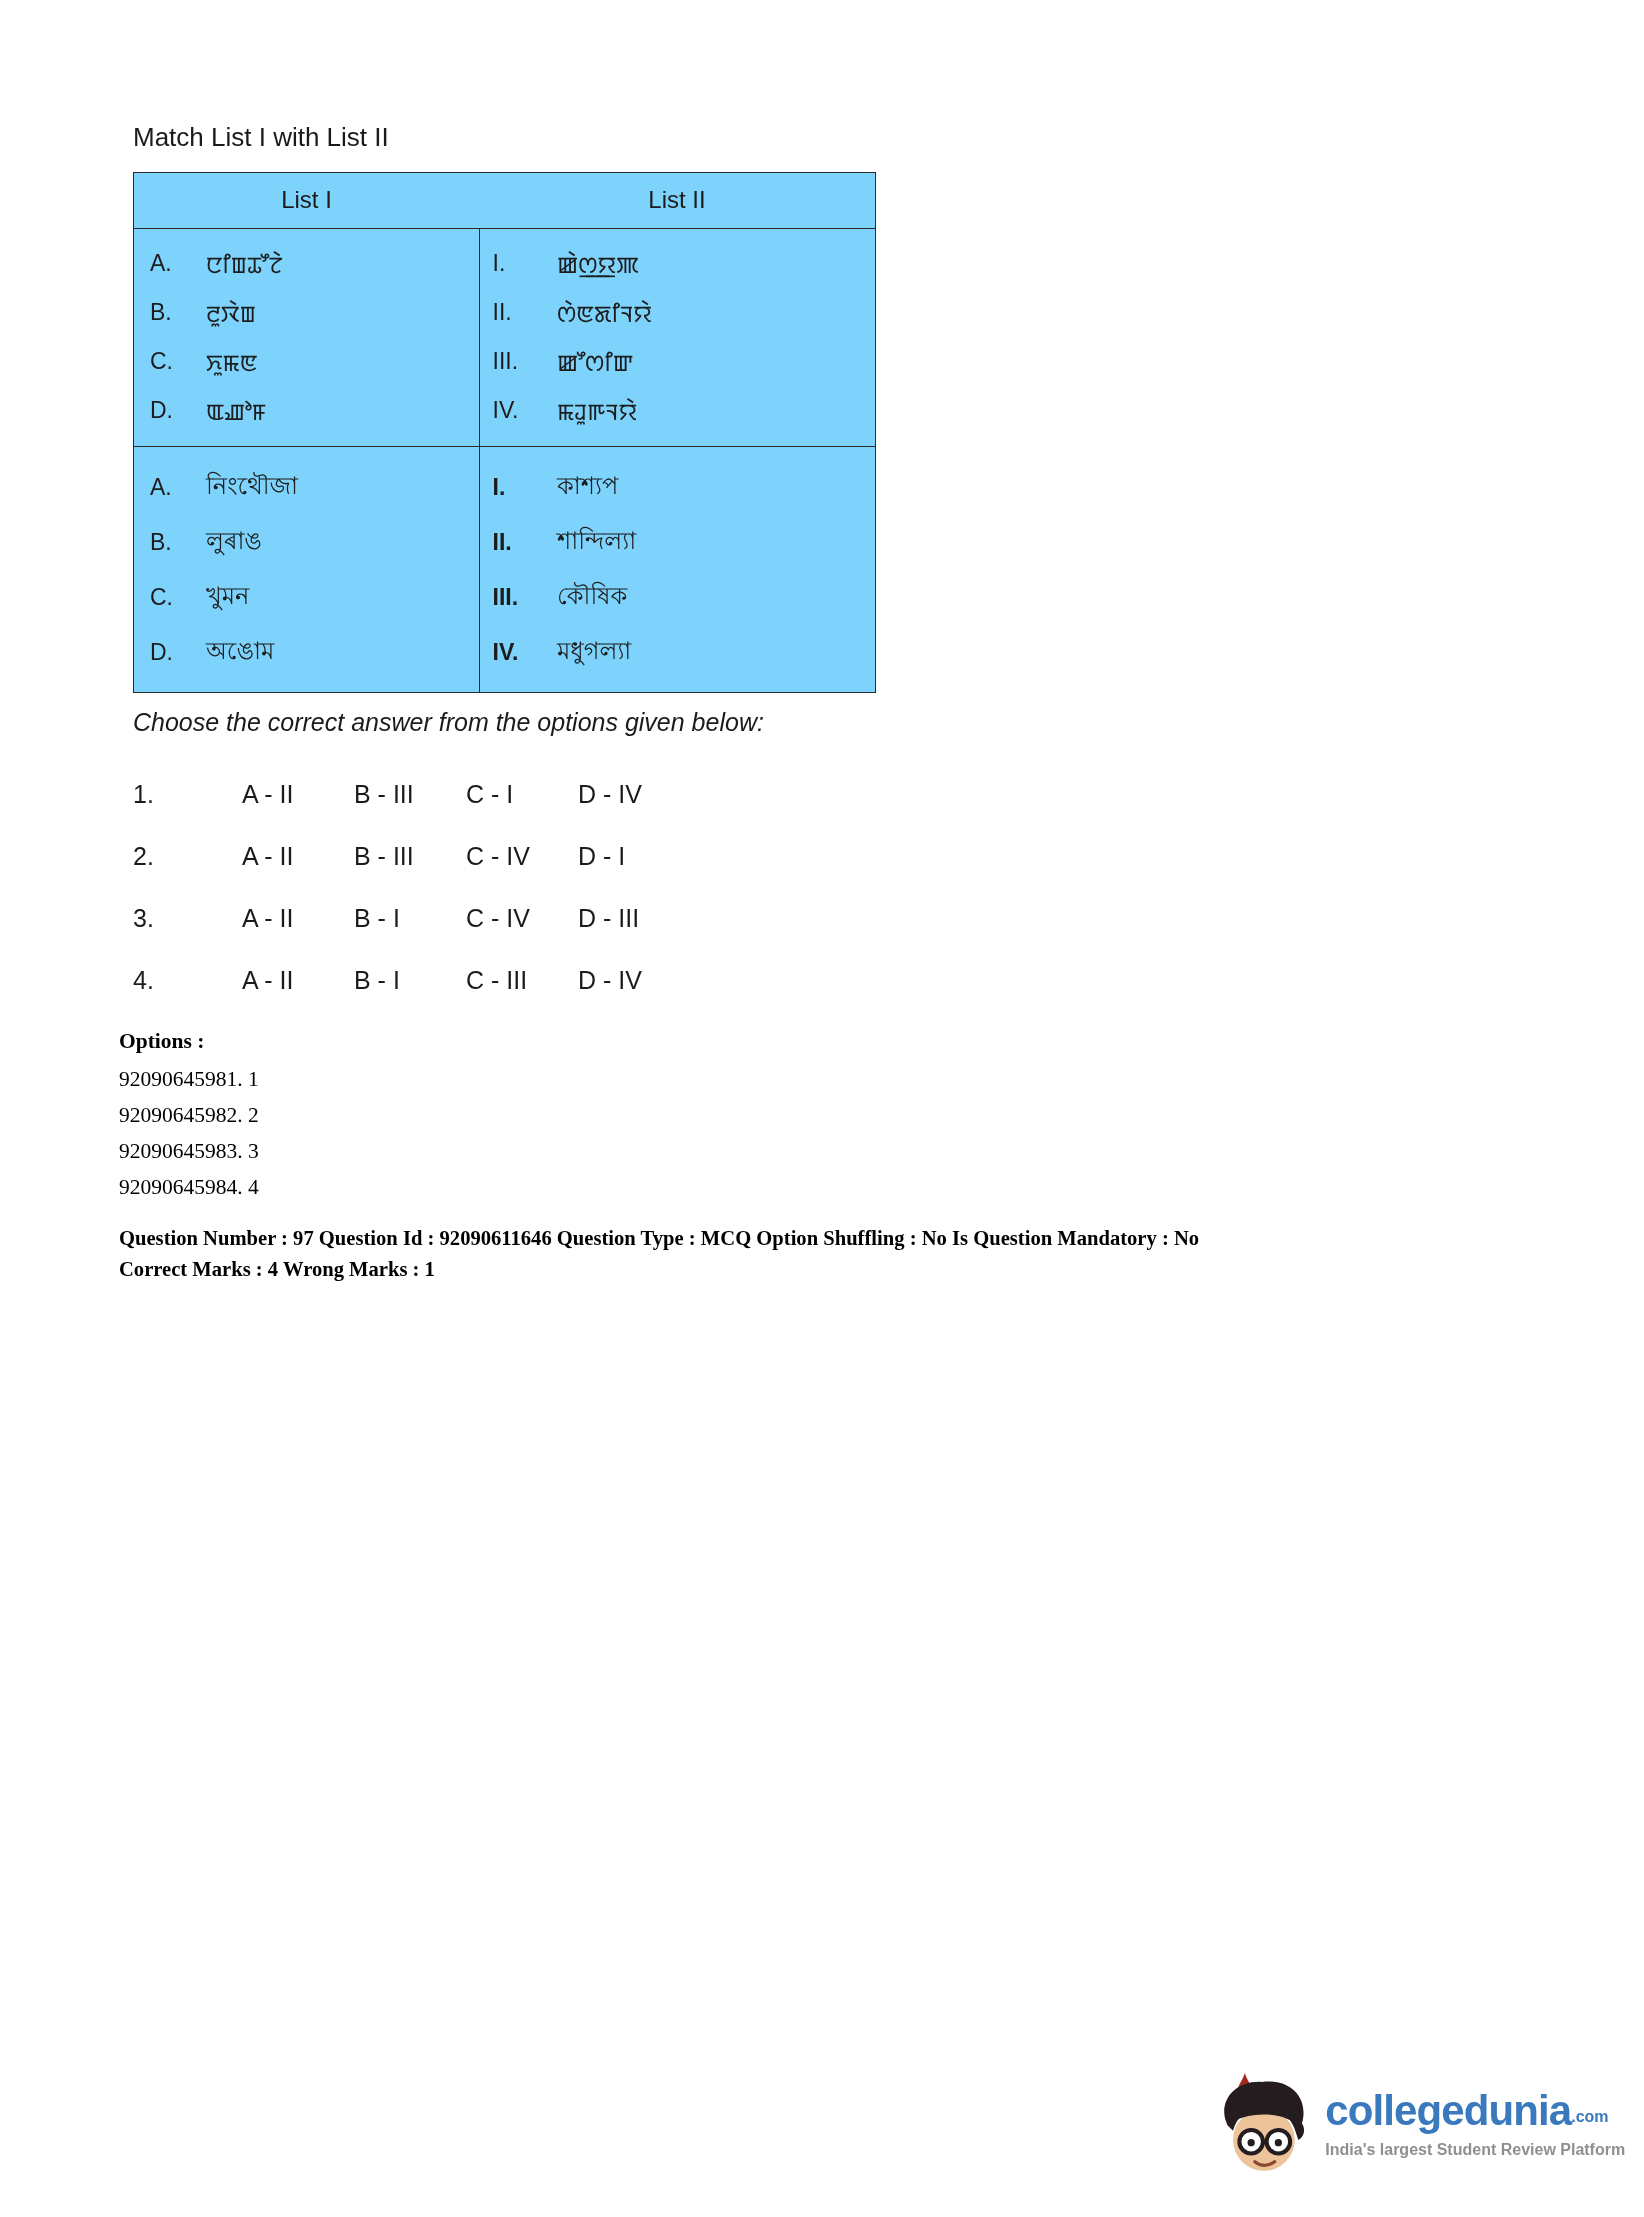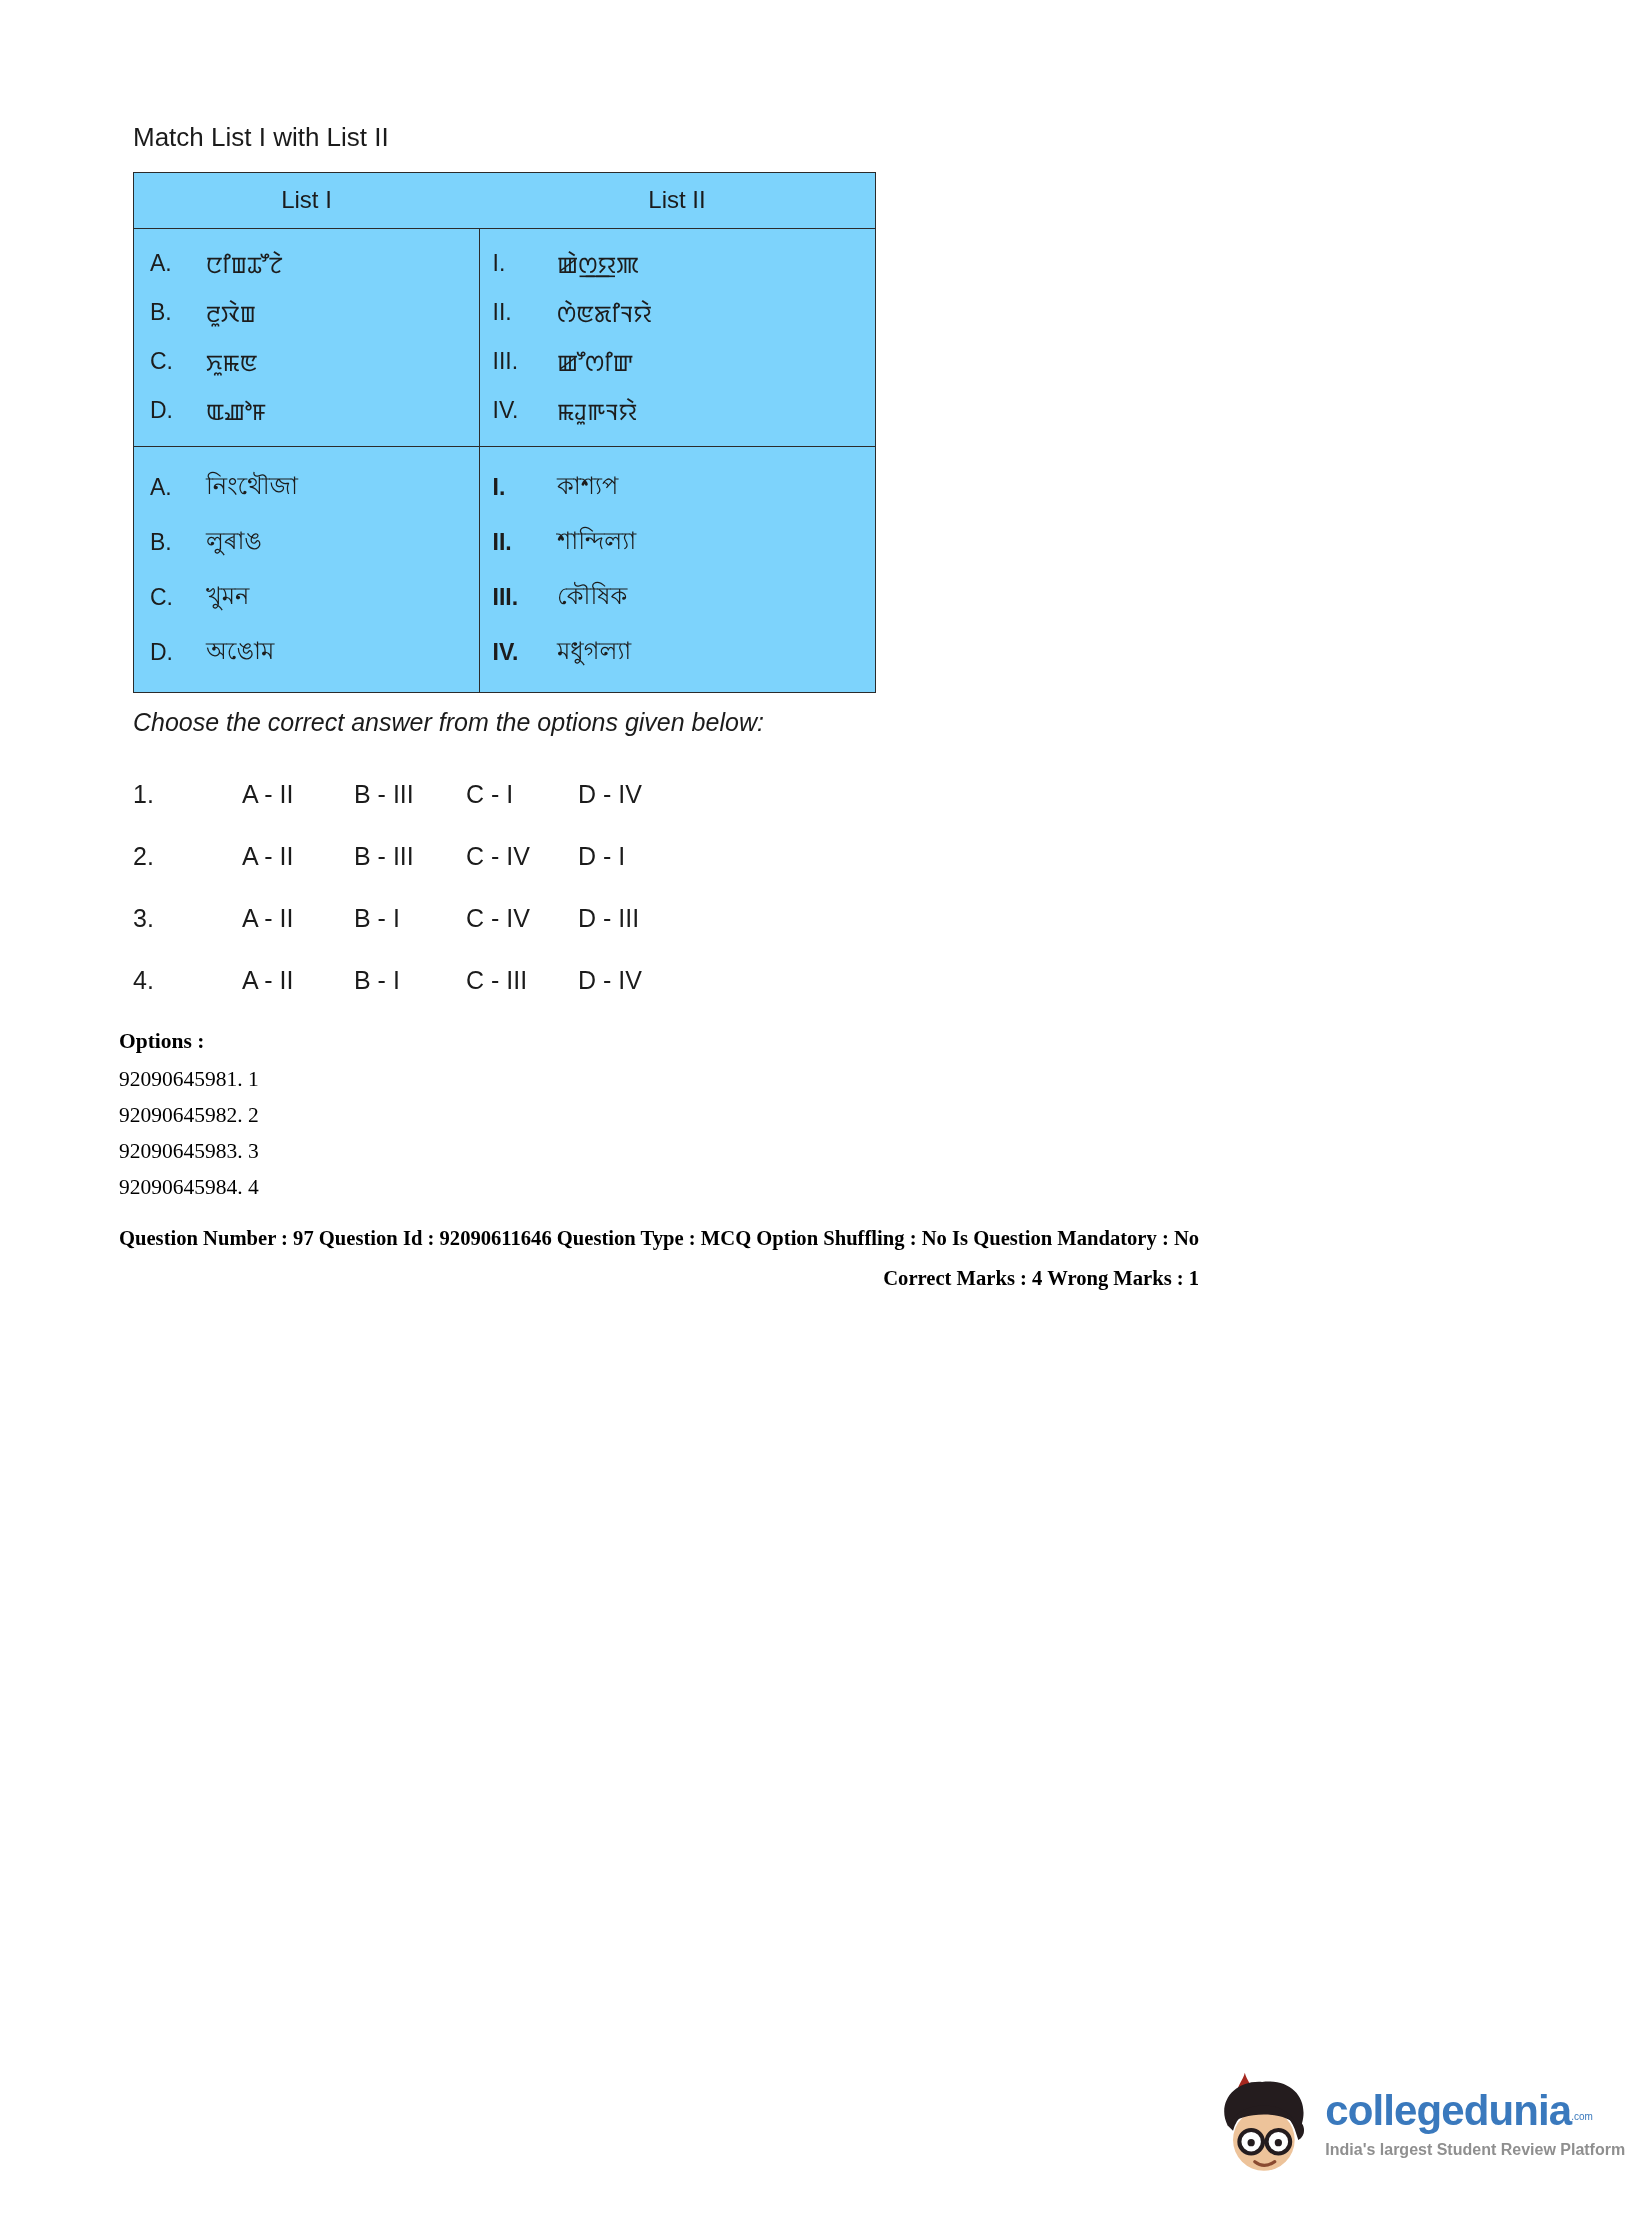--- a/index.html
+++ b/index.html
@@ -58,31 +58,31 @@
   }
   .options-title { font-weight:bold; margin-bottom:7.2px; }
   .option-item { line-height:36px; }
 
   
   .meta-block {
     position:absolute; left:119px; top:1223px;
     font-family:"Liberation Serif", serif; font-size:20.6px; font-weight:bold;
     color:#000; line-height:30px; max-width:1406px;
   }
-  .meta-line3 { margin-top:10px;text-align:right; }
+  .meta-line3 { margin-top:1px; }
 
   
   .logo {
     position:absolute; left:1214px; top:2071px;
     display:flex; align-items:center; gap:14.3px;
   }
   .logo-text { display:flex; flex-direction:column; }
   .brand-row { display:flex; align-items:center; }
   .logo-brand { font-size:42px; font-weight:bold; color:#3a79bd; letter-spacing:-0.9px; line-height:1; }
-  .logo-tld { font-size:10px; font-weight:normal; color:#3a79bd; margin-top:11px; }
+  .logo-tld { font-size:16px; font-weight:bold; color:#3a79bd; margin-top:11px; }
   .logo-tagline { font-size:16px; font-weight:bold; color:#8f8f8f; margin-top:9px; }
 </style>
 </head>
 <body>
 
 <h1 class="heading">Match List I with List II</h1>
 
 <div class="match-table">
   <div class="thead">
     <div class="th">List I</div>

